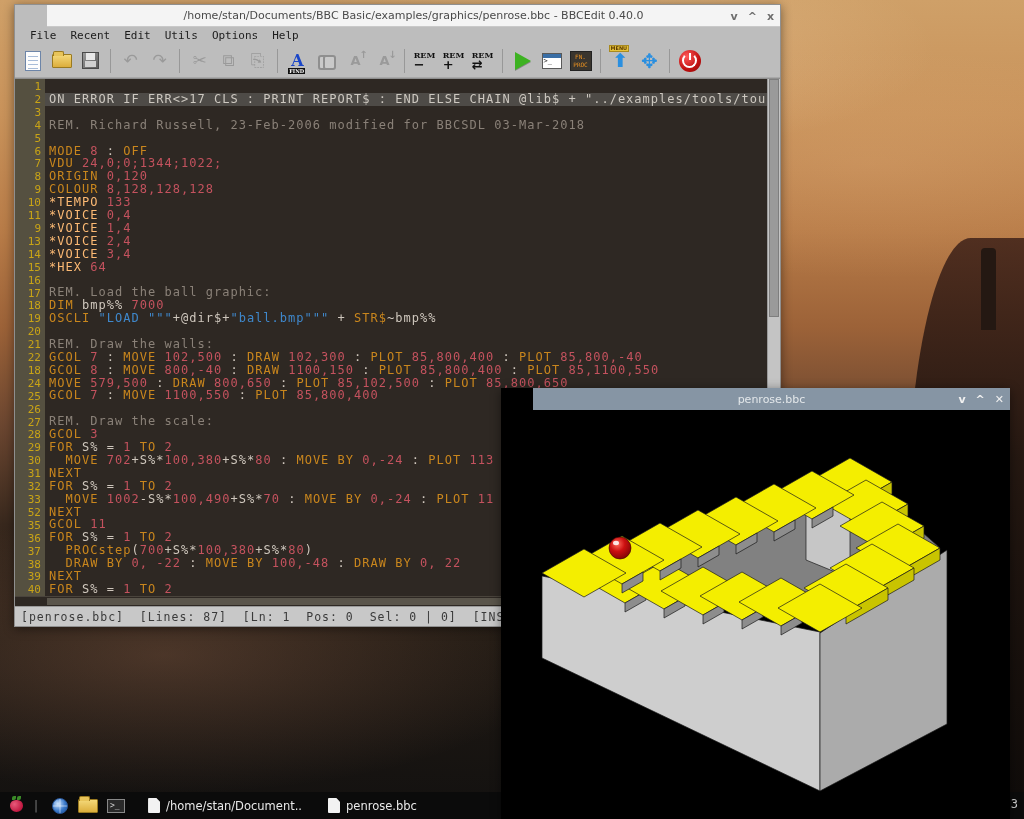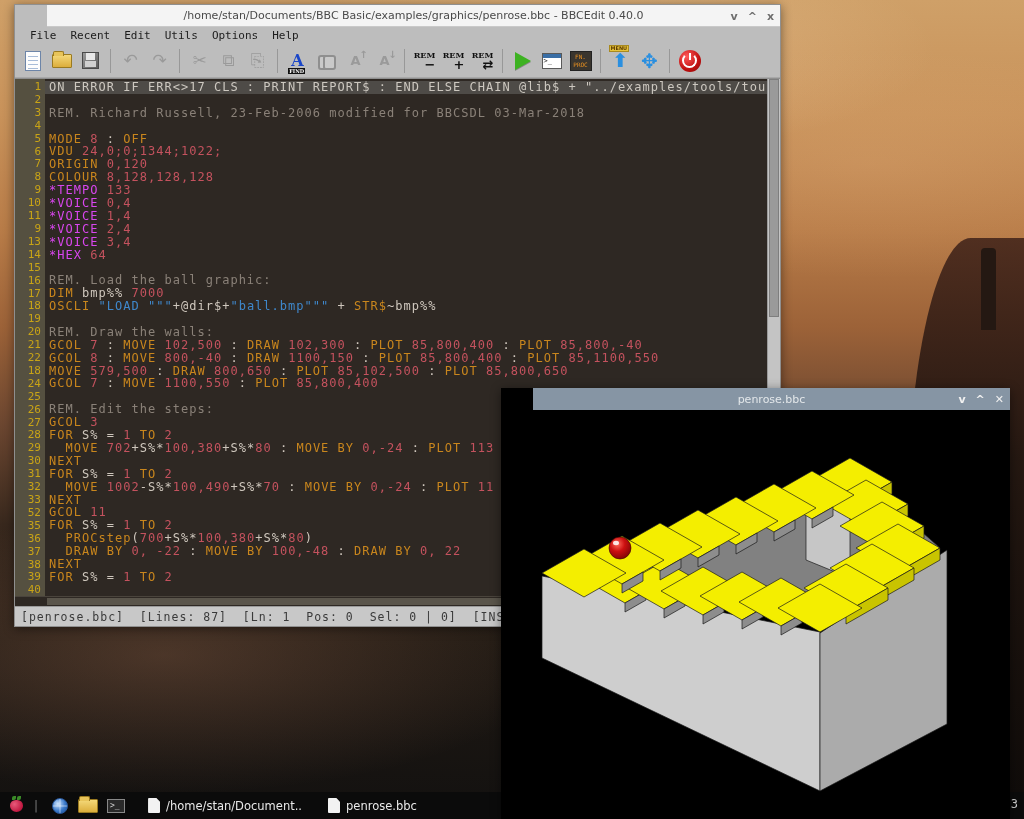--- a/index.html
+++ b/index.html
@@ -38,21 +38,21 @@
   .tsep { width:1px; height:24px; background:#989898; margin:0 4px; flex:0 0 auto; }
   .g { color:#9a9a9a; } 
   .glyph { font-size:17px; line-height:1; }
   .icon-doc { width:16px; height:20px; background:#fdfdfd; border:1px solid #6d85a8; position:relative;
     background-image:repeating-linear-gradient(180deg,#a8bcd8 0 1px, transparent 1px 4px); background-size:10px 14px; background-position:2px 4px; background-repeat:no-repeat;}
   .icon-folder { width:20px; height:14px; background:linear-gradient(180deg,#f4d879,#dcae3c); border:1px solid #9a7a20; border-radius:1px; position:relative; }
   .icon-folder::before { content:""; position:absolute; left:0; top:-4px; width:9px; height:4px; background:#e8c45a; border:1px solid #9a7a20; border-bottom:none; border-radius:2px 2px 0 0; }
   .icon-save { width:17px; height:17px; background:linear-gradient(135deg,#9a9a9a,#5c5c5c); border:1px solid #4a4a4a; position:relative; }
   .icon-save::before { content:""; position:absolute; left:3px; top:0; width:9px; height:7px; background:#e8e8e8; }
   .icon-save::after { content:""; position:absolute; left:2px; bottom:1px; width:11px; height:6px; background:#d0d0d0; }
-  .rem-btn { display:flex; flex-direction:column; align-items:flex-end; line-height:1; color:#111; }
+  .rem-btn { display:flex; flex-direction:column; align-items:flex-start; line-height:1; color:#111; }
   .rem-btn b { font-size:8px; letter-spacing:0; font-family:"DejaVu Serif", serif; }
   .rem-btn span { font-size:13px; font-weight:bold; margin-top:-1px; }
   .find-a { color:#1a46c8; font-weight:bold; font-size:16px; font-family:"DejaVu Serif", serif; position:relative; }
   .find-a i { position:absolute; left:-3px; bottom:-4px; font-style:normal; font-size:5px; background:#111; color:#fff; padding:0 1px; letter-spacing:0; }
   .binoc { position:relative; width:18px; height:12px; }
   .binoc::before, .binoc::after { content:""; position:absolute; top:0; width:9px; height:11px; border:2px solid #8f8f8f; border-radius:3px; background:#c9c9c9; }
   .binoc::before { left:0; } .binoc::after { right:0; }
   .a-arrow { color:#9a9a9a; font-size:13px; font-weight:bold; position:relative; }
   .a-arrow i { font-style:normal; font-size:10px; position:absolute; right:-7px; top:-4px; }
   .run-tri { width:0; height:0; border-left:16px solid #3db222; border-top:9px solid transparent; border-bottom:9px solid transparent; filter:drop-shadow(0 1px 0 rgba(0,0,0,.3)); }
@@ -63,26 +63,26 @@
   .icon-menuup { color:#2a8fe0; font-size:19px; font-weight:bold; position:relative; line-height:1; }
   .icon-menuup i { position:absolute; top:-6px; left:-4px; font-style:normal; font-size:5px; background:#e8c43a; color:#5a3a00; border:1px solid #a88a20; padding:0 1px; }
   .icon-move { color:#2a8fe0; font-size:20px; font-weight:bold; line-height:1; }
   .icon-power { width:22px; height:22px; border-radius:50%; background:radial-gradient(circle at 35% 30%, #ff5a5a, #c01010 60%, #8a0808); display:flex; align-items:center; justify-content:center; position:relative; }
   .icon-power::before { content:""; width:11px; height:11px; border:2px solid #fff; border-top-color:transparent; border-radius:50%; }
   .icon-power::after { content:""; position:absolute; top:3px; left:10px; width:2px; height:7px; background:#fff; }
   
   .editor-area { flex:1; display:flex; overflow:hidden; border-top:1px solid #8f8f8f; }
   .gutter { width:30px; background:#555040; color:#c9a416; font-family:"DejaVu Sans Mono",monospace;
     font-size:11px; text-align:right; padding:2px 4px 0 0; line-height:12.9px; flex:0 0 auto; }
-  .code { flex:1; background:#2e2823; overflow:hidden; padding-top:2px; position:relative; }
+  .code { flex:1; background:#2e2823; overflow:hidden; padding-top:14px; position:relative; }
   .code-line { white-space:pre; font-family:"DejaVu Sans Mono",monospace; font-size:12px;
     letter-spacing:1.02px; line-height:12.9px; height:12.9px; padding-left:4px; overflow:hidden; }
   .code-line.cur { background:#4e4b47; }
   .tk-k{color:#c9861d}.tk-n{color:#c4525e}.tk-c{color:#8a8178}.tk-s{color:#3f88cc}
-  .tk-i{color:#cfc7bd}.tk-w{color:#d946ef}.tk-hl{color:#cdc8c0}
+  .tk-i{color:#cfc7bd}.tk-w{color:#fdba74}.tk-hl{color:#cdc8c0}
   .vscroll { width:13px; background:#c4c4c4; border-left:1px solid #9a9a9a; position:relative; flex:0 0 auto; }
   .vscroll .thumb { position:absolute; left:1px; right:1px; top:0; height:46%; background:#9a9a9a; border:1px solid #7e7e7e; }
   .hscroll { height:10px; background:#2e2823; position:relative; border-top:1px solid #4a443c; }
   .hscroll .thumb { position:absolute; top:1px; bottom:1px; left:32px; right:14px; background:#5a554b; }
   .statusbar { height:20px; background:#c8c8c8; border-top:1px solid #9a9a9a; display:flex; align-items:center;
     font-family:"DejaVu Sans Mono",monospace; font-size:11.5px; letter-spacing:1px; color:#3a3a3a; padding-left:6px; white-space:pre; overflow:hidden; }
   
   #penrose-win { left:501px; top:388px; width:509px; height:431px; z-index:10; background:#000; display:flex; flex-direction:column; }
   #penrose-win .titlebar { background:#8695a4; color:#e3e7ea; flex:0 0 22px; }
   #penrose-win .win-controls span { color:#f0f0f0; }
@@ -274,21 +274,21 @@
         <div class="code-line"><span class="tk-c">REM. Load the ball graphic:</span></div>
         <div class="code-line"><span class="tk-k">DIM </span><span class="tk-i">bmp%% </span><span class="tk-n">7000</span></div>
         <div class="code-line"><span class="tk-k">OSCLI </span><span class="tk-s">"LOAD """</span><span class="tk-i">+@dir$+</span><span class="tk-s">"ball.bmp"""</span><span class="tk-i"> + </span><span class="tk-k">STR$</span><span class="tk-i">~bmp%%</span></div>
         <div class="code-line"></div>
         <div class="code-line"><span class="tk-c">REM. Draw the walls:</span></div>
         <div class="code-line"><span class="tk-k">GCOL </span><span class="tk-n">7</span><span class="tk-i"> : </span><span class="tk-k">MOVE </span><span class="tk-n">102,500</span><span class="tk-i"> : </span><span class="tk-k">DRAW </span><span class="tk-n">102,300</span><span class="tk-i"> : </span><span class="tk-k">PLOT </span><span class="tk-n">85,800,400</span><span class="tk-i"> : </span><span class="tk-k">PLOT </span><span class="tk-n">85,800,-40</span></div>
         <div class="code-line"><span class="tk-k">GCOL </span><span class="tk-n">8</span><span class="tk-i"> : </span><span class="tk-k">MOVE </span><span class="tk-n">800,-40</span><span class="tk-i"> : </span><span class="tk-k">DRAW </span><span class="tk-n">1100,150</span><span class="tk-i"> : </span><span class="tk-k">PLOT </span><span class="tk-n">85,800,400</span><span class="tk-i"> : </span><span class="tk-k">PLOT </span><span class="tk-n">85,1100,550</span></div>
         <div class="code-line"><span class="tk-k">MOVE </span><span class="tk-n">579,500</span><span class="tk-i"> : </span><span class="tk-k">DRAW </span><span class="tk-n">800,650</span><span class="tk-i"> : </span><span class="tk-k">PLOT </span><span class="tk-n">85,102,500</span><span class="tk-i"> : </span><span class="tk-k">PLOT </span><span class="tk-n">85,800,650</span></div>
         <div class="code-line"><span class="tk-k">GCOL </span><span class="tk-n">7</span><span class="tk-i"> : </span><span class="tk-k">MOVE </span><span class="tk-n">1100,550</span><span class="tk-i"> : </span><span class="tk-k">PLOT </span><span class="tk-n">85,800,400</span></div>
         <div class="code-line"></div>
-        <div class="code-line"><span class="tk-c">REM. Edit the steps:</span></div>
+        <div class="code-line"><span class="tk-c">REM. Draw the scale:</span></div>
         <div class="code-line"><span class="tk-k">GCOL </span><span class="tk-n">3</span></div>
         <div class="code-line"><span class="tk-k">FOR </span><span class="tk-i">S% = </span><span class="tk-n">1</span><span class="tk-k"> TO </span><span class="tk-n">2</span></div>
         <div class="code-line"><span class="tk-i">  </span><span class="tk-k">MOVE </span><span class="tk-n">702</span><span class="tk-i">+S%*</span><span class="tk-n">100,380</span><span class="tk-i">+S%*</span><span class="tk-n">80</span><span class="tk-i"> : </span><span class="tk-k">MOVE BY </span><span class="tk-n">0,-24</span><span class="tk-i"> : </span><span class="tk-k">PLOT </span><span class="tk-n">113</span></div>
         <div class="code-line"><span class="tk-k">NEXT</span></div>
         <div class="code-line"><span class="tk-k">FOR </span><span class="tk-i">S% = </span><span class="tk-n">1</span><span class="tk-k"> TO </span><span class="tk-n">2</span></div>
         <div class="code-line"><span class="tk-i">  </span><span class="tk-k">MOVE </span><span class="tk-n">1002</span><span class="tk-i">-S%*</span><span class="tk-n">100,490</span><span class="tk-i">+S%*</span><span class="tk-n">70</span><span class="tk-i"> : </span><span class="tk-k">MOVE BY </span><span class="tk-n">0,-24</span><span class="tk-i"> : </span><span class="tk-k">PLOT </span><span class="tk-n">11</span></div>
         <div class="code-line"><span class="tk-k">NEXT</span></div>
         <div class="code-line"><span class="tk-k">GCOL </span><span class="tk-n">11</span></div>
         <div class="code-line"><span class="tk-k">FOR </span><span class="tk-i">S% = </span><span class="tk-n">1</span><span class="tk-k"> TO </span><span class="tk-n">2</span></div>
         <div class="code-line"><span class="tk-i">  </span><span class="tk-k">PROCstep</span><span class="tk-i">(</span><span class="tk-n">700</span><span class="tk-i">+S%*</span><span class="tk-n">100,380</span><span class="tk-i">+S%*</span><span class="tk-n">80</span><span class="tk-i">)</span></div>

